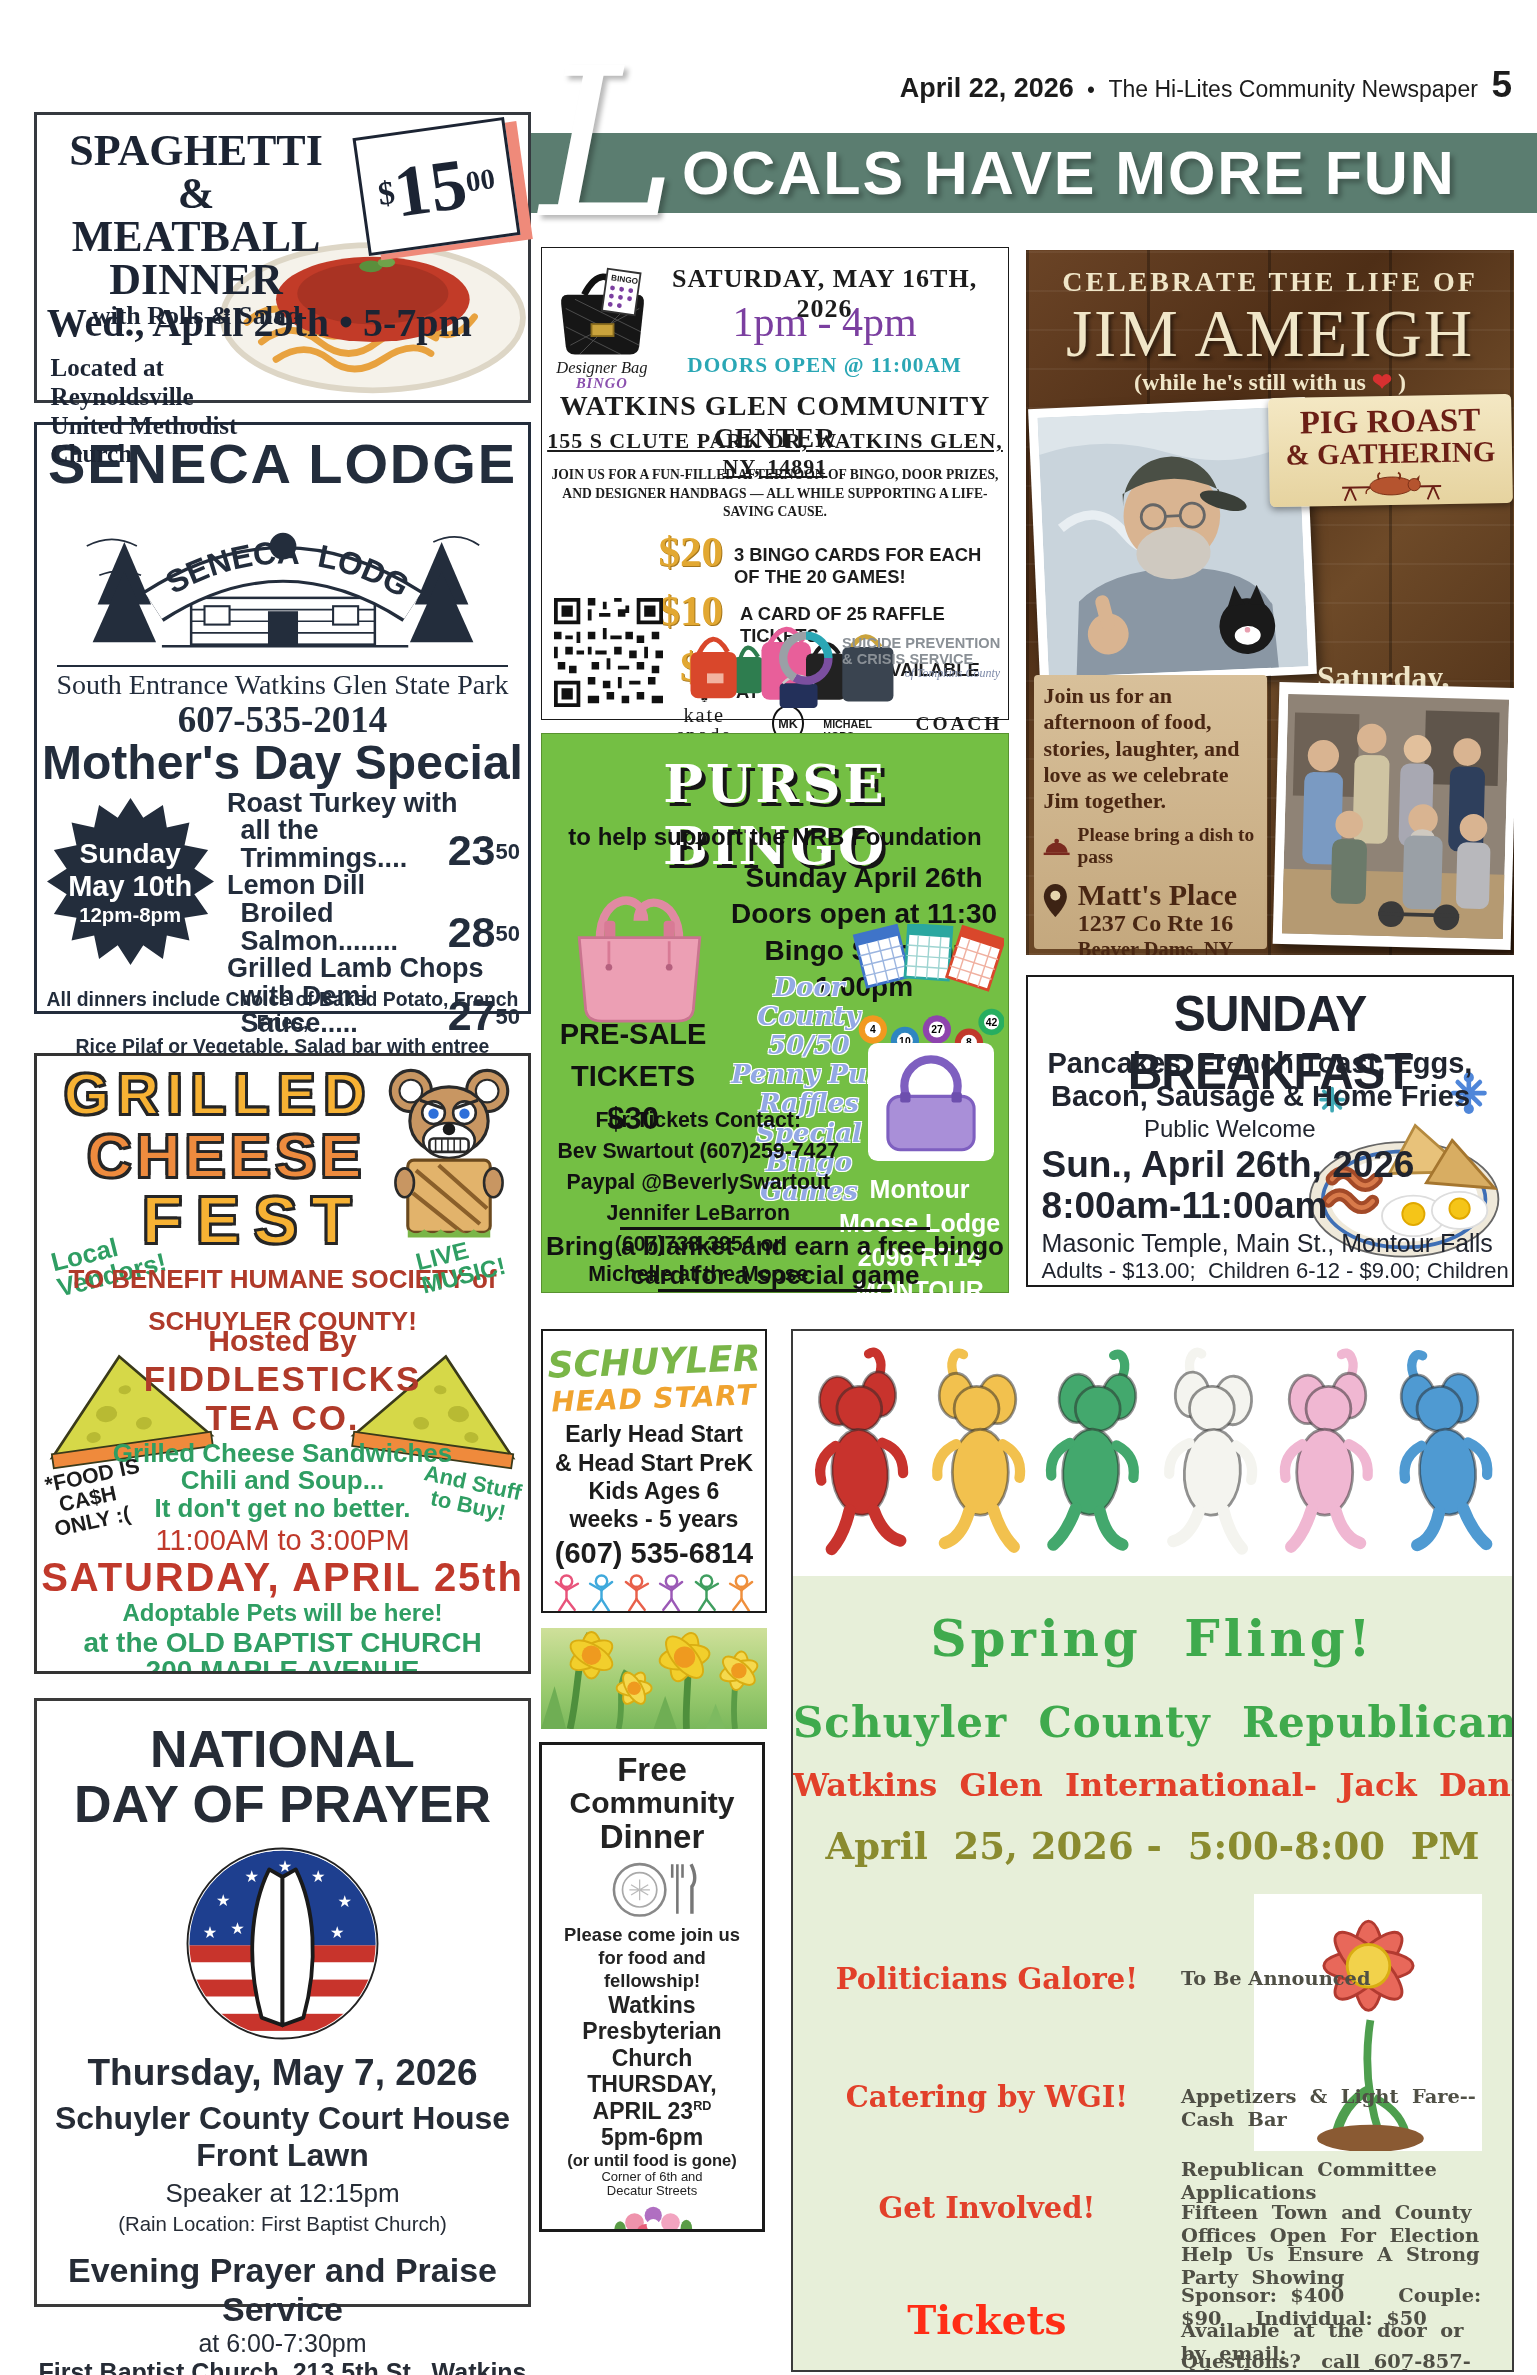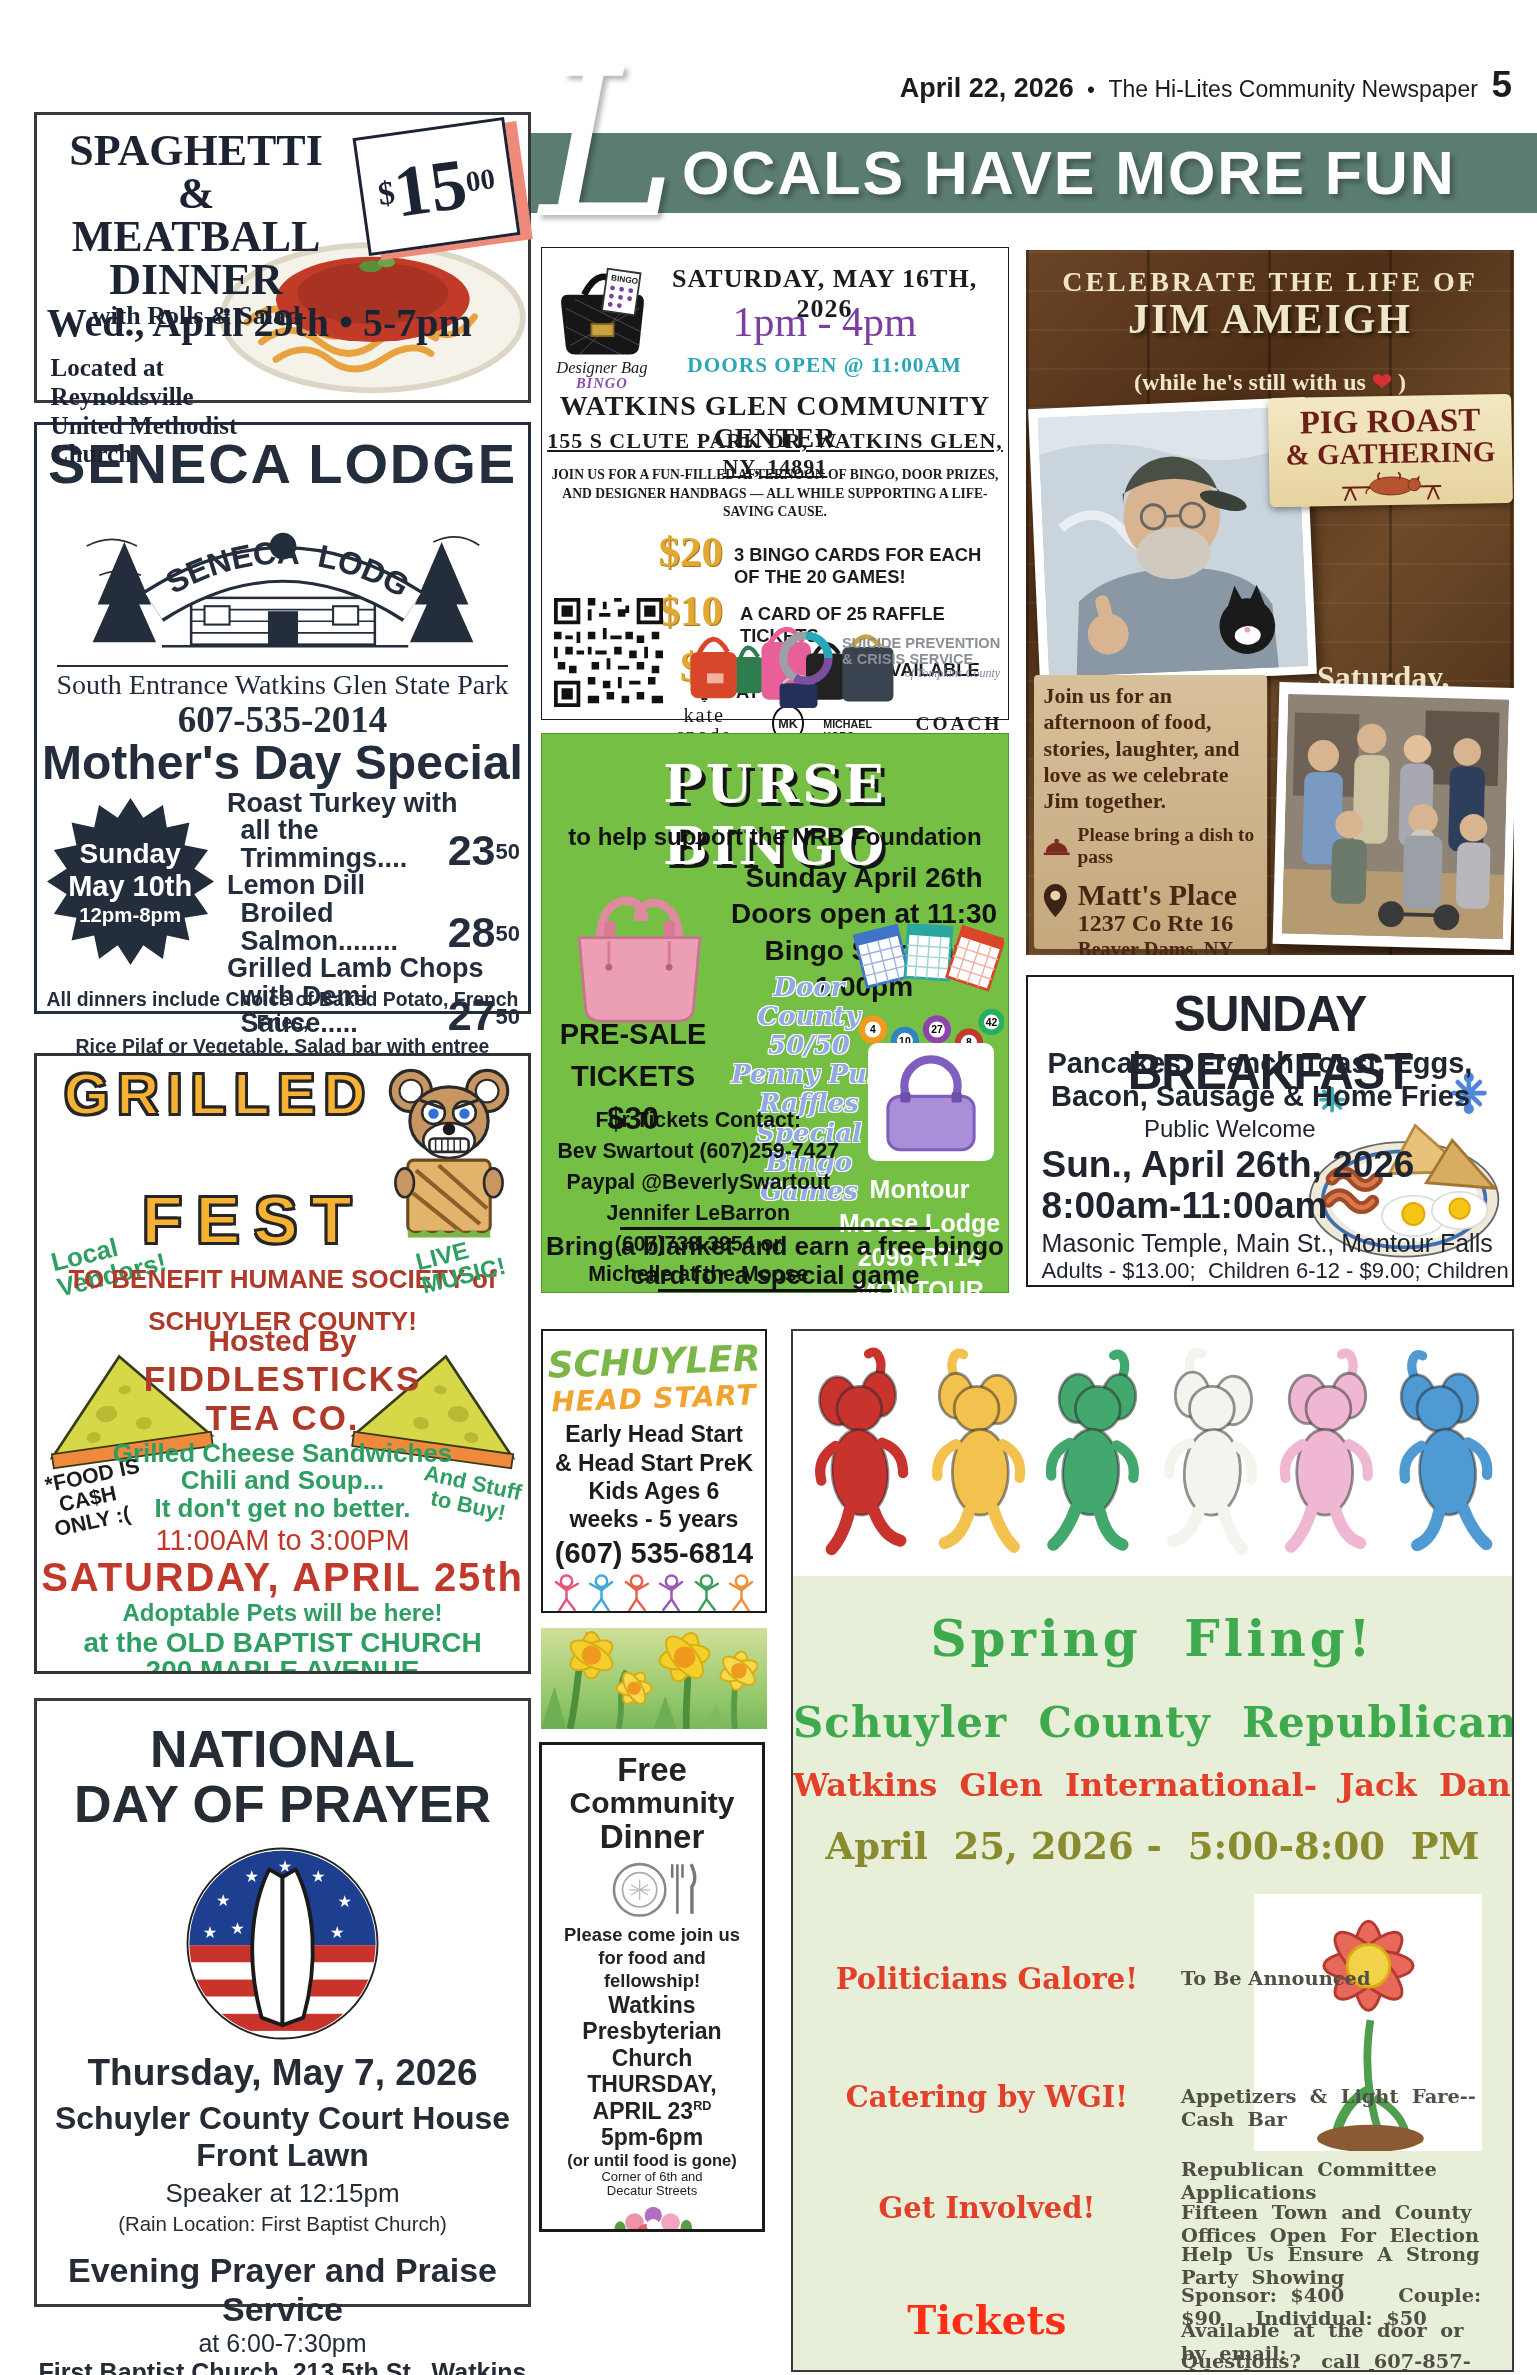--- a/index.html
+++ b/index.html
@@ -217,20 +217,21 @@
     <div style="font-size:19.4px;font-weight:600;line-height:1.2">All dinners include Choice of Baked Potato, French Fries,</div>
     <div style="font-size:19.4px;font-weight:600;line-height:1.2">Rice Pilaf or Vegetable. Salad bar with entree additional $3.00</div>
     <div style="font-size:17.5px;font-weight:600;line-height:1.2">Our regular menu will also be available including our Prime Rib of Beef.</div>
     <div style="font-size:26px;font-weight:800;margin-top:5.8px;line-height:1.1">Please Call For Mother's Day Reservation</div>
     <div style="font-size:26px;font-weight:800;line-height:1.1">Reservations from 12-6pm ONLY · 607-535-2014</div>
     <div style="font-size:26px;font-weight:800;line-height:1.1">Join us before 6pm to beat the NASCAR traffic!</div>
   </div>
 
   <div id="grill" class="ad">
     <div class="abs gt" style="left:27px;top:3.9px;font-size:58px;letter-spacing:7.8px;color:#f7b234">GRILLED</div>
+    <div class="abs gt" style="left:50px;top:64px;font-size:62px;letter-spacing:3.9px;color:#ee8b3e">CHEESE</div>
     <div class="abs gt" style="left:105px;top:126px;font-size:66px;letter-spacing:13.6px;color:#f7b234">FEST</div>
     <svg class="abs" style="right:11.6px;top:7.8px" width="134" height="186" viewBox="0 0 130 180">
       <circle cx="28" cy="26" r="20" fill="#c89662" stroke="#2a2a2a" stroke-width="3"></circle>
         <circle cx="28" cy="26" r="11" fill="#fff" stroke="#2a2a2a" stroke-width="2"></circle>
       <circle cx="102" cy="26" r="20" fill="#c89662" stroke="#2a2a2a" stroke-width="3"></circle>
         <circle cx="102" cy="26" r="11" fill="#fff" stroke="#2a2a2a" stroke-width="2"></circle>
       <ellipse cx="65" cy="55" rx="38" ry="33" fill="#c89662" stroke="#2a2a2a" stroke-width="3"></ellipse>
       <circle cx="50" cy="47" r="11" fill="#fff" stroke="#2a2a2a" stroke-width="2.5"></circle>
         <circle cx="80" cy="47" r="11" fill="#fff" stroke="#2a2a2a" stroke-width="2.5"></circle>
       <circle cx="50" cy="48" r="5" fill="#2e6fd9"></circle>
@@ -431,21 +432,21 @@
         <div style="font-size:14.6px;font-weight:800;color:#8a9096">SUICIDE PREVENTION</div>
         <div style="font-size:14.6px;font-weight:800;color:#8a9096">&amp; CRISIS SERVICE</div>
         <div class="serif" style="font-size:12px;font-style:italic;color:#7d8aa8;text-align:right">of Tompkins County</div>
       </div>
     </div>
   </div>
 
   <div id="jim" class="ad">
     <div class="planks"></div>
     <div class="abs ctr serif" style="top:15.5px;font-size:28px;font-weight:bold;letter-spacing:2.9px">CELEBRATE THE LIFE OF</div>
-    <div class="abs ctr serif" style="top:45px;font-size:42px;font-weight:bold;letter-spacing:1.9px;text-shadow:2.9px 2.9px 3.9px rgba(0,0,0,.5)">JIM AMEIGH</div>
+    <div class="abs ctr serif" style="top:45px;font-size:67px;font-weight:normal;letter-spacing:1.9px;text-shadow:2.9px 2.9px 3.9px rgba(0,0,0,.5)">JIM AMEIGH</div>
     <div class="abs ctr serif" style="top:118px;font-size:24px;font-weight:bold">
       <span>(while he's still with us</span>
       <span style="color:#d63030">❤</span>
       <span>)</span>
     </div>
     <div class="photo" style="left:7.8px;top:153px;width:260px;height:260px;transform:rotate(-2.5deg)">
       <svg width="260" height="260" viewBox="0 0 280 280">
         <rect width="280" height="280" fill="#c9d4dc"></rect>
         <path d="M0,40 Q70,20 140,44 T280,36 L280,0 L0,0 Z" fill="#dde5ea"></path>
         <path d="M20,120 Q60,90 90,130 T170,120" stroke="#e8eef2" stroke-width="10" fill="none"></path>

